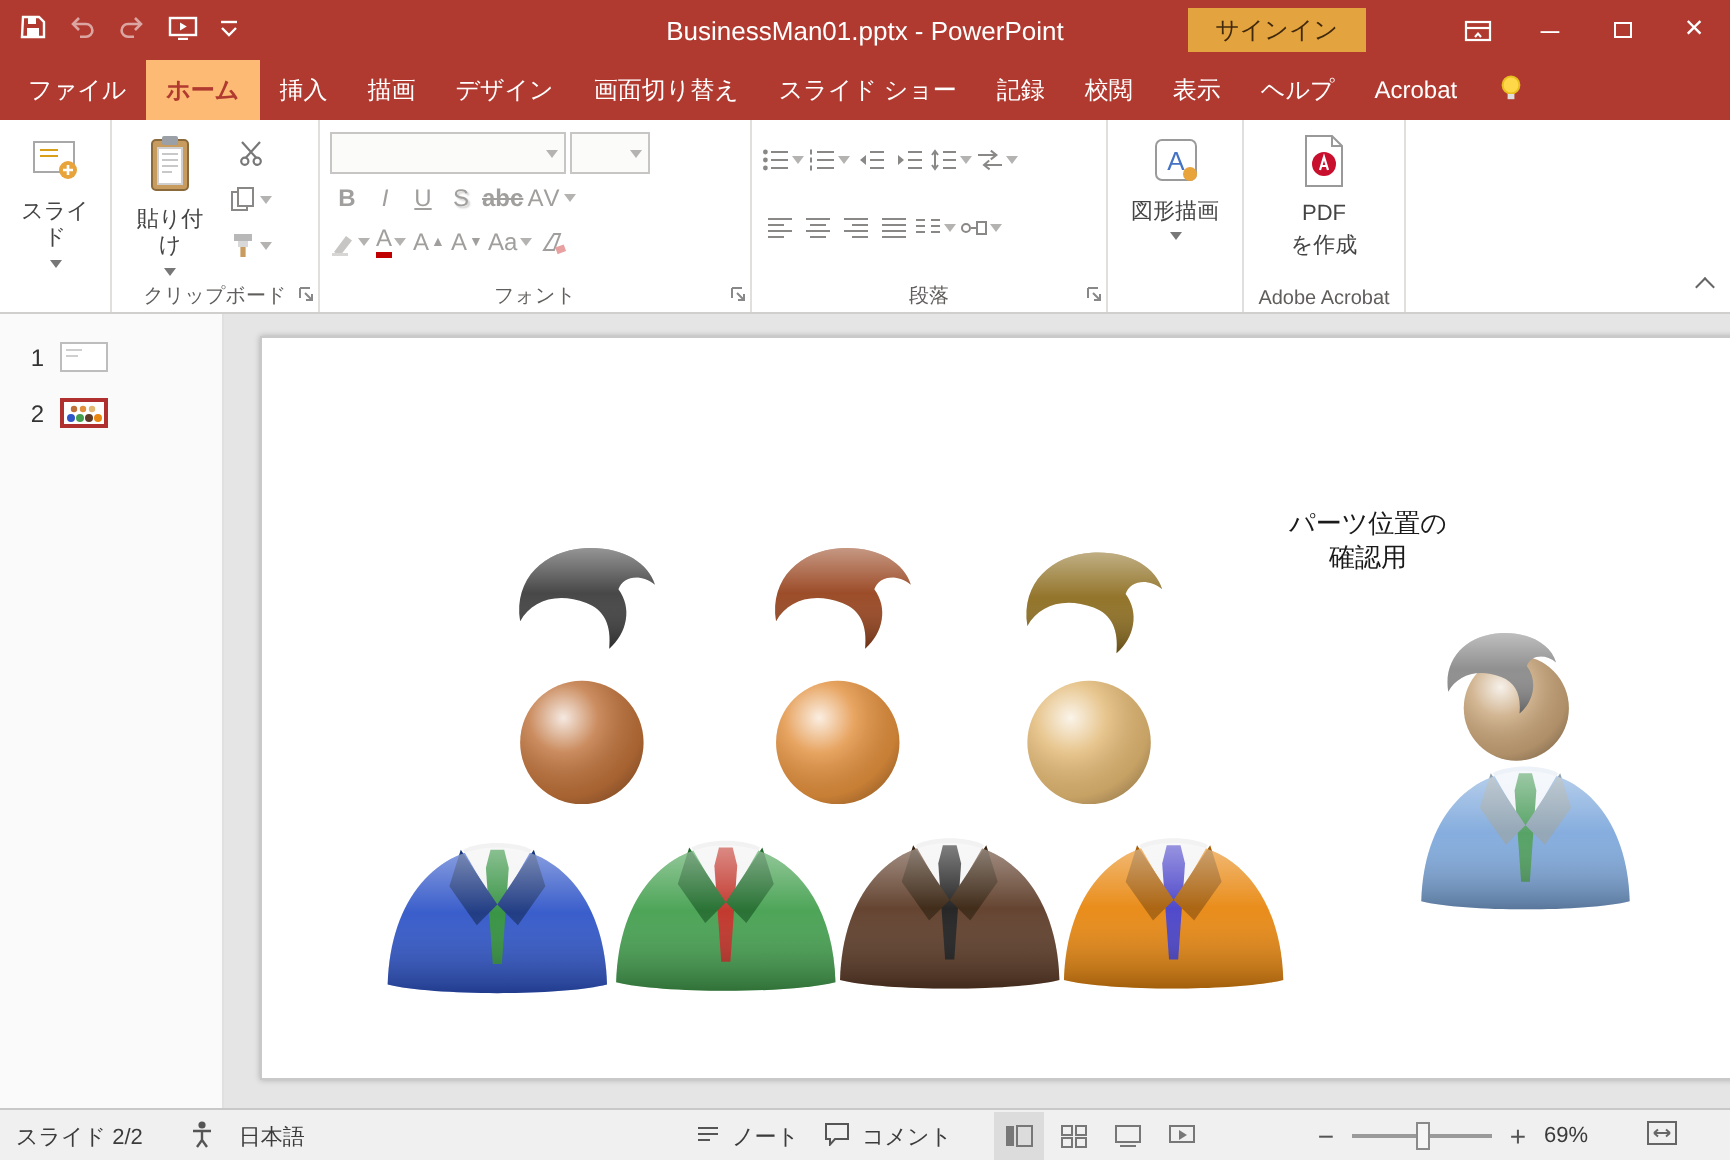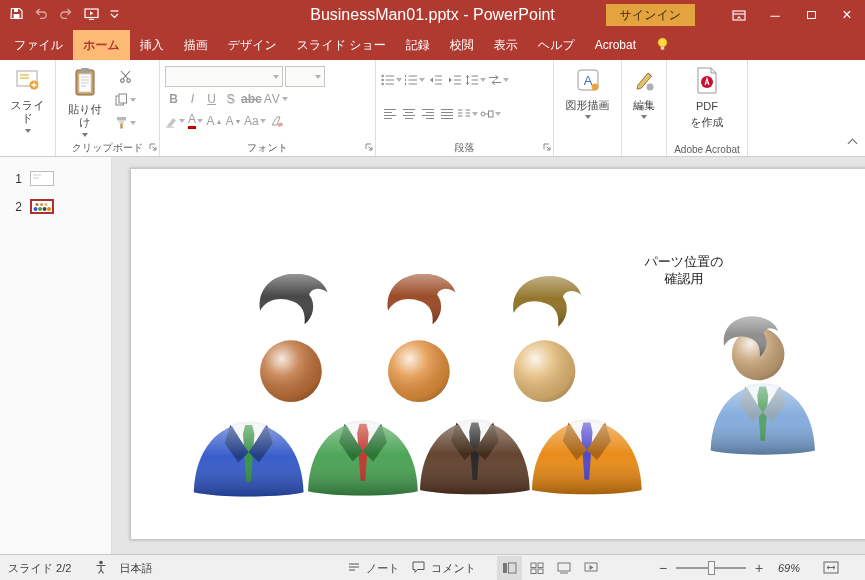--- a/index.html
+++ b/index.html
@@ -7,23 +7,23 @@
     --line:#e1dfdd; --lbl:#605e5c;
   }
   *{box-sizing:border-box; margin:0; padding:0;}
   body{font-family:"Liberation Sans","DejaVu Sans",sans-serif; background:#999;}
   .window{position:relative; width:865px; height:580px; background:#fff; overflow:hidden; font-size:12px; color:var(--ink);}
 
   
   .titlebar{position:absolute; top:0; left:0; right:0; height:30px; background:var(--red); color:#fff; display:flex; align-items:center;}
   .qat{display:flex; align-items:center; gap:11px; padding-left:10px; z-index:2;}
   .qat .dim{opacity:.55;}
-  .tb-title{position:absolute; left:0; right:0; text-align:center; font-size:16px; color:#fff; pointer-events:none;}
+  .tb-title{position:absolute; left:0; right:0; text-align:center; font-size:13px; color:#fff; pointer-events:none;}
   .tb-right{margin-left:auto; display:flex; align-items:center; height:100%; z-index:2;}
-  .signin{background:#e3a33e; color:#40290c; border:none; height:22px; padding:0 14px; font-size:12px; margin-right:26px; cursor:pointer; font-family:inherit;}
+  .signin{background:#e3a33e; color:#40290c; border:none; height:22px; padding:0 14px; font-size:12px; margin-right:38px; cursor:pointer; font-family:inherit;}
   .winbtn{width:36px; height:30px; display:flex; align-items:center; justify-content:center; color:#fff; font-size:13px;}
   .maxbox{width:9px; height:8px; border:1px solid #fff; display:inline-block;}
   .ribopt{width:36px; height:30px; display:flex; align-items:center; justify-content:center;}
 
   
   .tabrow{position:absolute; top:30px; left:0; right:0; height:30px; background:var(--red); display:flex; align-items:stretch; padding-left:4px; color:#fff;}
   .tab{display:flex; align-items:center; padding:0 10px; font-size:12px; white-space:nowrap; cursor:pointer;}
   .tab.active{background:#fdba74; color:var(--red); font-weight:bold;}
   .tellme{display:flex; align-items:center; gap:5px; padding:0 10px; white-space:nowrap;}
 
@@ -125,20 +125,21 @@
       <span class="winbtn" style="font-size:16px;">×</span>
     </div>
   </div>
 
   <div class="tabrow">
     <div class="tab">ファイル</div>
     <div class="tab active">ホーム</div>
     <div class="tab">挿入</div>
     <div class="tab">描画</div>
     <div class="tab">デザイン</div>
+    <div class="tab">画面切り替え</div>
     <div class="tab">スライド ショー</div>
     <div class="tab">記録</div>
     <div class="tab">校閲</div>
     <div class="tab">表示</div>
     <div class="tab">ヘルプ</div>
     <div class="tab">Acrobat</div>
     <div class="tellme">
       <span>
         <svg width="13" height="14">
             <circle cx="6.5" cy="5.5" r="4.2" fill="#ffd84a" stroke="#e8c020"></circle>
@@ -383,33 +384,20 @@
               <rect x="3" y="3" width="20" height="20" rx="3" fill="#fff" stroke="#9a9a9a"></rect>
               <text x="13" y="18" text-anchor="middle" font-size="13" fill="#4472c4" font-family="Liberation Sans, sans-serif">A</text>
               <circle cx="20" cy="20" r="3.5" fill="#e8a33b"></circle>
             </svg>
         </span>
         <span>図形描画</span>
         <span class="caret"></span>
       </div>
     </div>
 
-    <div class="grp" style="width:45px;">
-      <div class="bigbtn">
-        <span>
-          <svg width="24" height="26">
-              <path d="M6,18 L16,6 l3.5,3 L9.5,21 l-4.5,1.2 z" fill="#e8c06a" stroke="#8a7a4a"></path>
-              <path d="M16,6 l3.5,3" stroke="#8a7a4a"></path>
-              <circle cx="18" cy="20" r="3.5" fill="#b0b0b0"></circle>
-            </svg>
-        </span>
-        <span>編集</span>
-        <span class="caret"></span>
-      </div>
-    </div>
 
     <div class="grp" style="width:81px;">
       <div class="bigbtn">
         <span>
           <svg width="24" height="27">
               <path d="M3,1 h13 l5,5 v20 h-18 z" fill="#fff" stroke="#999"></path>
               <path d="M16,1 v5 h5" fill="none" stroke="#999"></path>
               <circle cx="12" cy="15" r="6" fill="#c8102e"></circle>
               <path d="M10,18 L12,11.5 L14,18 M10.8,16 h2.4" fill="none" stroke="#fff" stroke-width="1.1"></path>
             </svg>
@@ -617,21 +605,21 @@
           </svg>
       </span>
     </div>
 
     <div class="sb" style="left:655px; gap:5px;">
       <span class="zbtn">−</span>
       <span class="ztrack">
         <span class="zthumb"></span>
       </span>
       <span class="zbtn">+</span>
-      <span style="width:34px; text-align:center;font-style:italic;">69%</span>
+      <span style="width:34px; text-align:left;">69%</span>
       <span style="margin-left:12px;">
         <svg width="16" height="13">
             <rect x="1" y="1" width="14" height="11" fill="none" stroke="#666"></rect>
             <path d="M4,6.5 h8 m-8,0 l2,-1.7 m-2,1.7 l2,1.7 m6,-1.7 l-2,-1.7 m2,1.7 l-2,1.7" fill="none" stroke="#666"></path>
           </svg>
       </span>
     </div>
   </div>
 
 </div>

